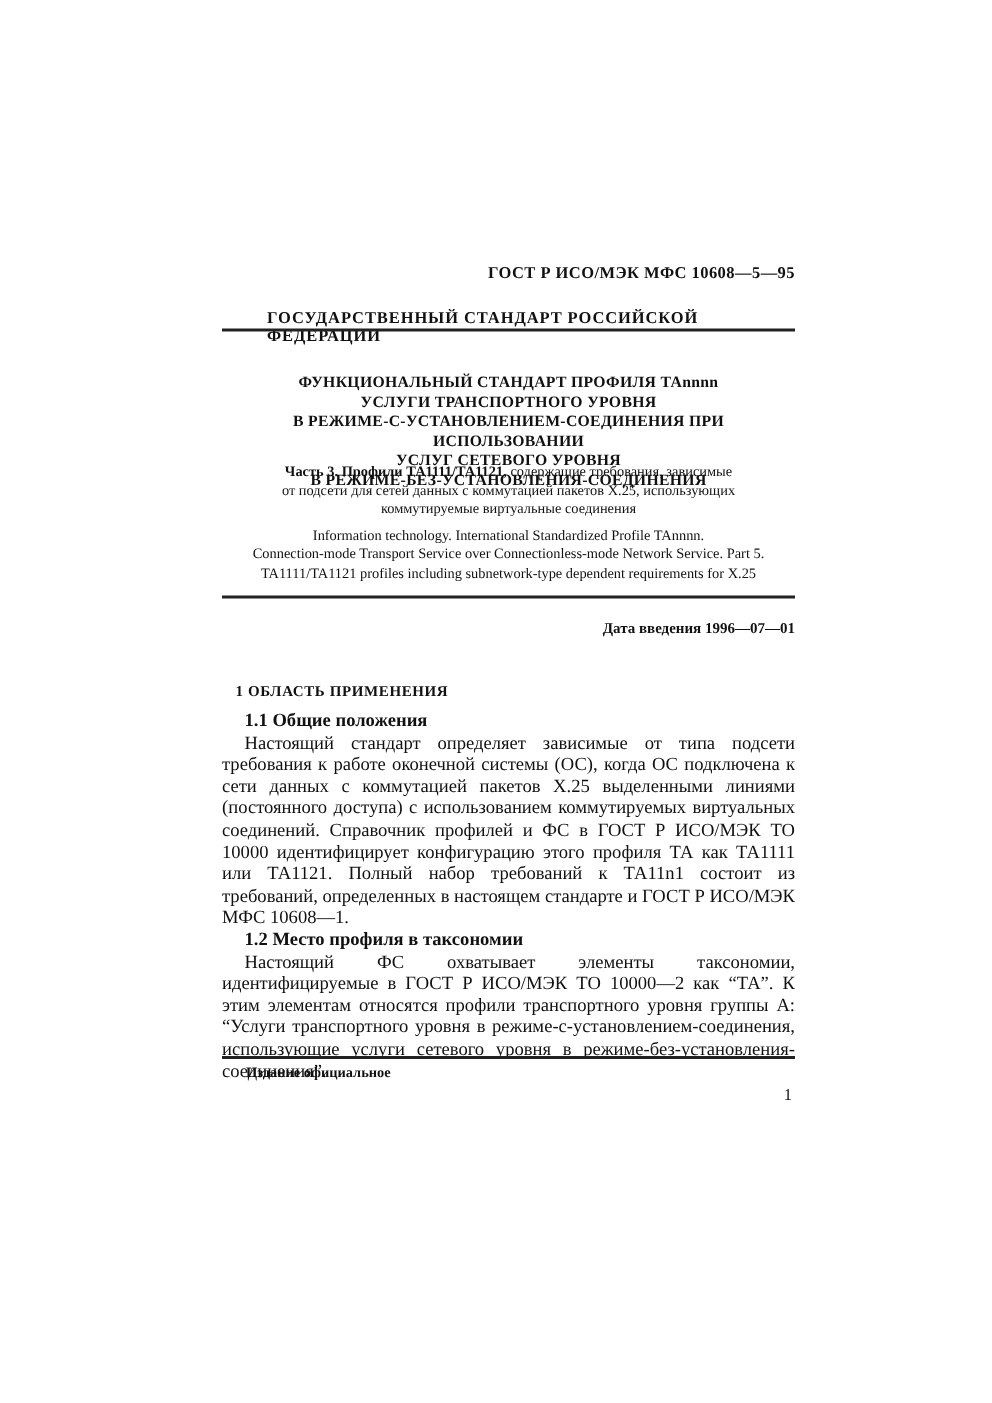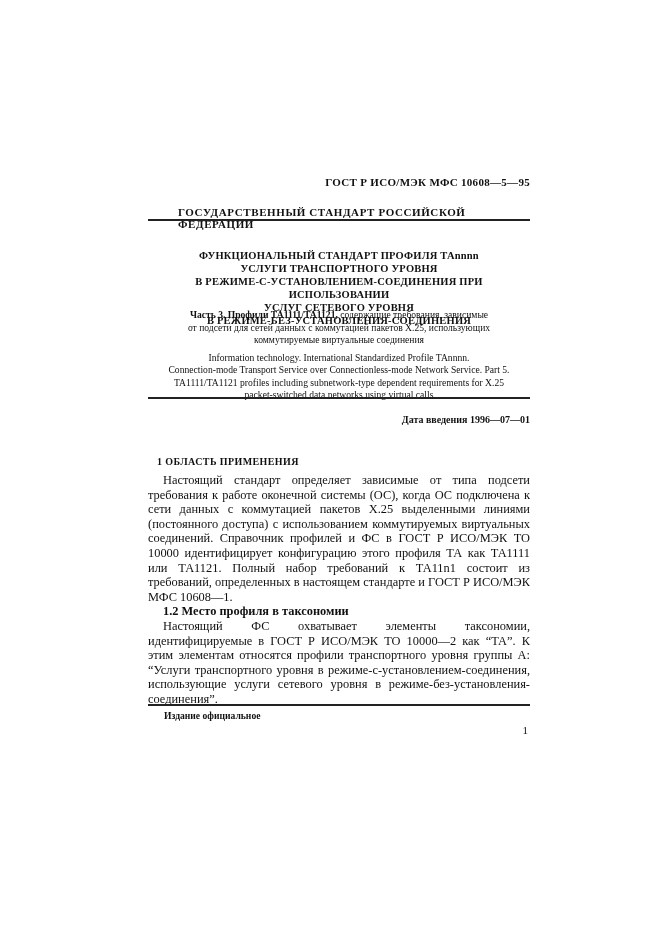--- a/index.html
+++ b/index.html
@@ -47,30 +47,30 @@
   <div class="abs part-block center">
     <div><b>Часть 3. Профили ТА1111/ТА1121,</b> <span>содержащие требования, зависимые</span></div>
     <div>от подсети для сетей данных с коммутацией пакетов X.25, использующих</div>
     <div>коммутируемые виртуальные соединения</div>
   </div>
 
   <div class="abs en-block center">
     <div>Information technology. International Standardized Profile TAnnnn.</div>
     <div>Connection-mode Transport Service over Connectionless-mode Network Service. Part 5.</div>
     <div>TA1111/TA1121 profiles including subnetwork-type dependent requirements for X.25</div>
-    <div>packet-switched data networks using virtual calls</div>
   </div>
 
   <div class="abs rule rule2"></div>
 
   <div class="abs date-intro">Дата введения 1996—07—01</div>
 
   <div class="abs sec1">1 ОБЛАСТЬ ПРИМЕНЕНИЯ</div>
 
   <div class="abs body-block">
+    <div class="subhead">1.1 Общие положения</div>
     <p class="para">Настоящий стандарт определяет зависимые от типа подсети требования к работе оконечной системы (ОС), когда ОС подключена к сети данных с коммутацией пакетов X.25 выделенными линиями (постоянного доступа) с использованием коммутируемых виртуальных соединений. Справочник профилей и ФС в ГОСТ Р ИСО/МЭК ТО 10000 идентифицирует конфигурацию этого профиля ТА как ТА1111 или ТА1121. Полный набор требований к ТА11n1 состоит из требований, определенных в настоящем стандарте и ГОСТ Р ИСО/МЭК МФС 10608—1.</p>
     <div class="subhead" style="font-weight:bold;">1.2 Место профиля в таксономии</div>
     <p class="para">Настоящий ФС охватывает элементы таксономии, идентифицируемые в ГОСТ Р ИСО/МЭК ТО 10000—2 как “ТА”. К этим элементам относятся профили транспортного уровня группы А: “Услуги транспортного уровня в режиме-с-установлением-соединения, использующие услуги сетевого уровня в режиме-без-установления-соединения”.</p>
   </div>
 
   <div class="abs rule rule3"></div>
 
   <div class="abs official">Издание официальное</div>
   <div class="abs page-num">1</div>
 

